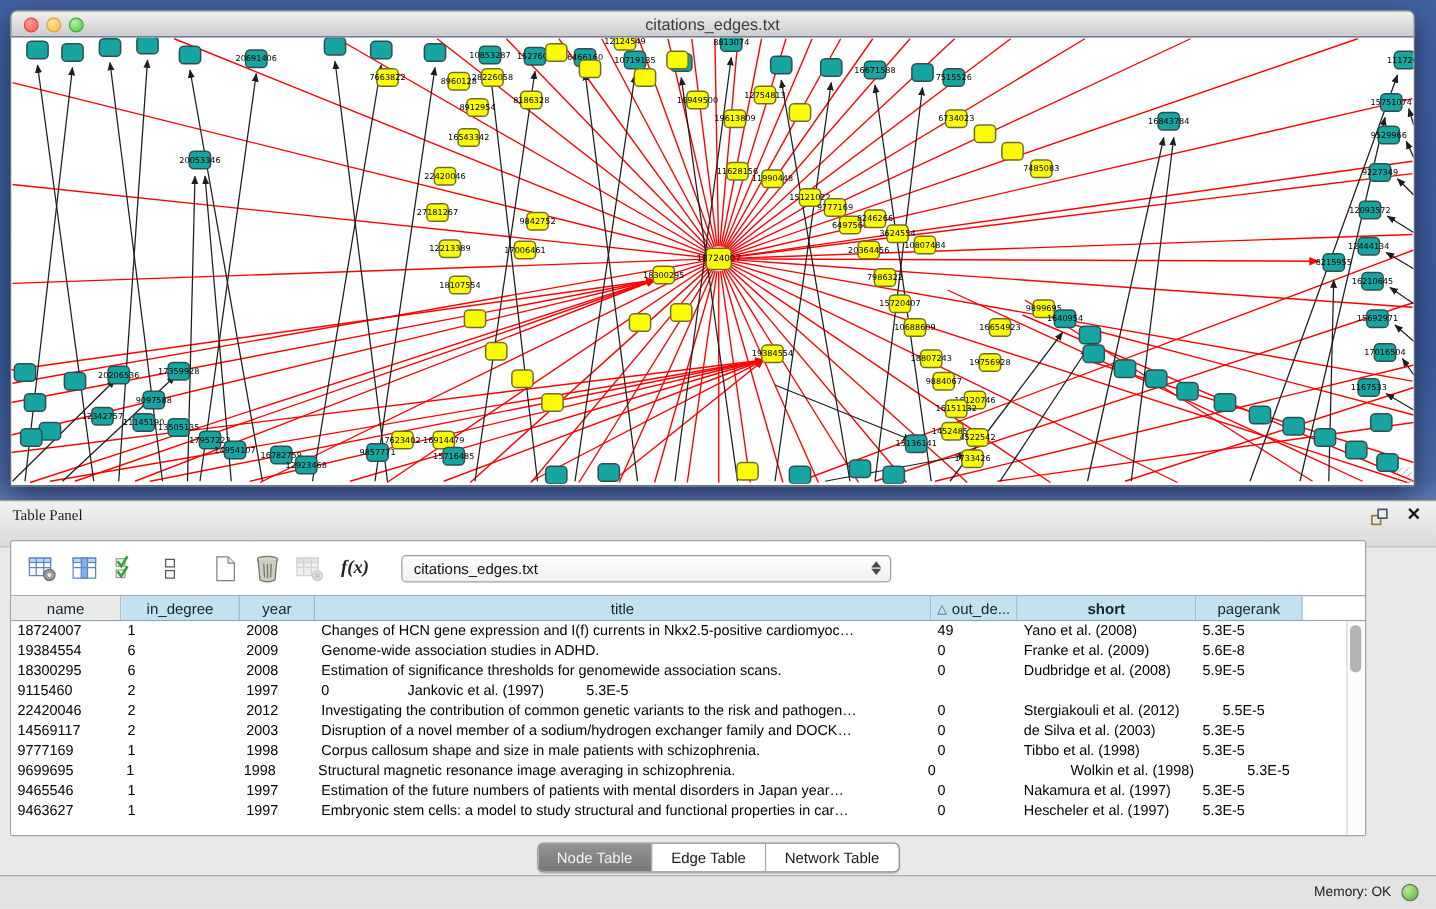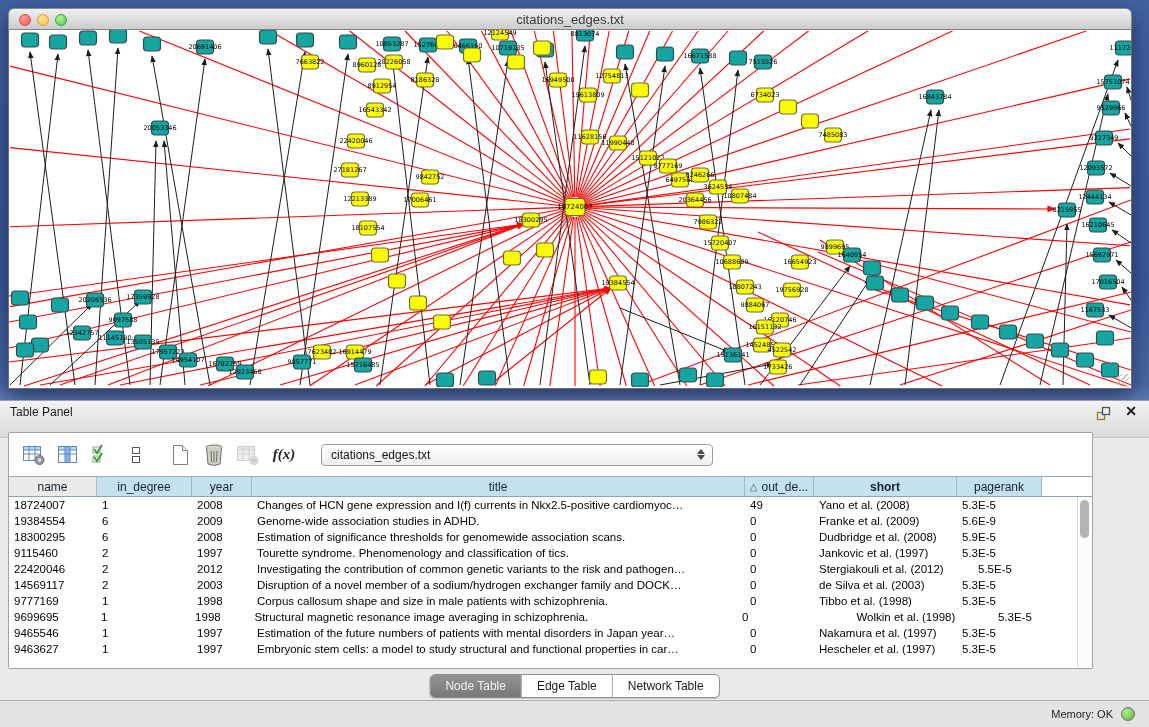--- a/index.html
+++ b/index.html
@@ -19,21 +19,21 @@
   #tl-min{left:28px;background:radial-gradient(circle at 35% 30%,#FFE3A0,#F8BD3F);border:1px solid #D9A133;}
   #tl-zoom{left:46px;background:radial-gradient(circle at 35% 30%,#B6F0A4,#47C93F);border:1px solid #3AA935;}
   #net-canvas{position:absolute;left:0;top:22px;width:1124px;height:359px;background:#FFFFFF;
     border:1px solid #6E6E6E;border-top:none;box-sizing:border-box;overflow:hidden;}
   #net-svg{display:block;}
   #resize-grip{position:absolute;right:1px;bottom:1px;width:13px;height:13px;
     background:repeating-linear-gradient(135deg,transparent 0 3px,#A9A9A9 3px 4px);opacity:.8;}
   
   #table-panel{position:absolute;left:0;top:400px;width:1149px;height:327px;background:#E9E9E9;}
   #tp-header{position:absolute;left:0;top:0;width:100%;height:38px;
-    background:linear-gradient(#F2F2F2,#DADADA);border-top:1px solid #9E9E9E;border-bottom:1px solid #C2C2C2;box-sizing:border-box;}
+    background:linear-gradient(#F2F2F2,#DADADA);border-top:1px solid #9E9E9E;border-bottom:1px solid #C2C2C2;box-sizing:border-box;font-family:Liberation Serif, serif;}
   #tp-title{position:absolute;left:10px;top:4px;font-size:12px;color:#1C1C1C;}
   #tp-float{position:absolute;right:38px;top:5px;width:15px;height:15px;cursor:default;}
   #tp-close{position:absolute;right:12px;top:2px;font-size:14px;font-weight:bold;color:#141414;cursor:default;}
   #tp-box{position:absolute;left:8px;top:32px;width:1085px;height:237px;background:#FFFFFF;
     border:1px solid #A4A4A4;border-radius:2px;box-sizing:border-box;}
   
   #tp-toolbar{position:absolute;left:0;top:0;right:0;height:43px;display:flex;align-items:center;padding-left:12px;}
   .tbtn{width:26px;height:26px;margin-right:8px;display:flex;align-items:center;justify-content:center;}
   .tbtn svg{display:block;}
   #fx-btn{font-family:"Liberation Serif",serif;font-style:italic;font-weight:bold;font-size:15px;color:#222;width:30px;}
@@ -804,36 +804,35 @@
               <div class="td" style="width: 143px;">Yano et al. (2008)</div>
               <div class="td" style="width: 85px;">5.3E-5</div>
             </div>
             <div class="tr">
               <div class="td" style="width: 88px;">19384554</div>
               <div class="td" style="width: 95px;">6</div>
               <div class="td" style="width: 60px;">2009</div>
               <div class="td" style="width: 493px;">Genome-wide association studies in ADHD.</div>
               <div class="td" style="width: 69px;">0</div>
               <div class="td" style="width: 143px;">Franke et al. (2009)</div>
-              <div class="td" style="width: 85px;">5.6E-9</div>
+              <div class="td" style="width: 85px;">5.6E-8</div>
             </div>
             <div class="tr">
               <div class="td" style="width: 88px;">18300295</div>
               <div class="td" style="width: 95px;">6</div>
               <div class="td" style="width: 60px;">2008</div>
               <div class="td" style="width: 493px;">Estimation of significance thresholds for genomewide association scans.</div>
               <div class="td" style="width: 69px;">0</div>
               <div class="td" style="width: 143px;">Dudbridge et al. (2008)</div>
               <div class="td" style="width: 85px;">5.9E-5</div>
             </div>
             <div class="tr">
               <div class="td" style="width: 88px;">9115460</div>
               <div class="td" style="width: 95px;">2</div>
               <div class="td" style="width: 60px;">1997</div>
-              <div class="td" style="width: 493px;">Tourette syndrome. Phenomenology and classification of tics.</div>
               <div class="td" style="width: 69px;">0</div>
               <div class="td" style="width: 143px;">Jankovic et al. (1997)</div>
               <div class="td" style="width: 85px;">5.3E-5</div>
             </div>
             <div class="tr">
               <div class="td" style="width: 88px;">22420046</div>
               <div class="td" style="width: 95px;">2</div>
               <div class="td" style="width: 60px;">2012</div>
               <div class="td" style="width: 493px;">Investigating the contribution of common genetic variants to the risk and pathogen…</div>
               <div class="td" style="width: 69px;">0</div>

